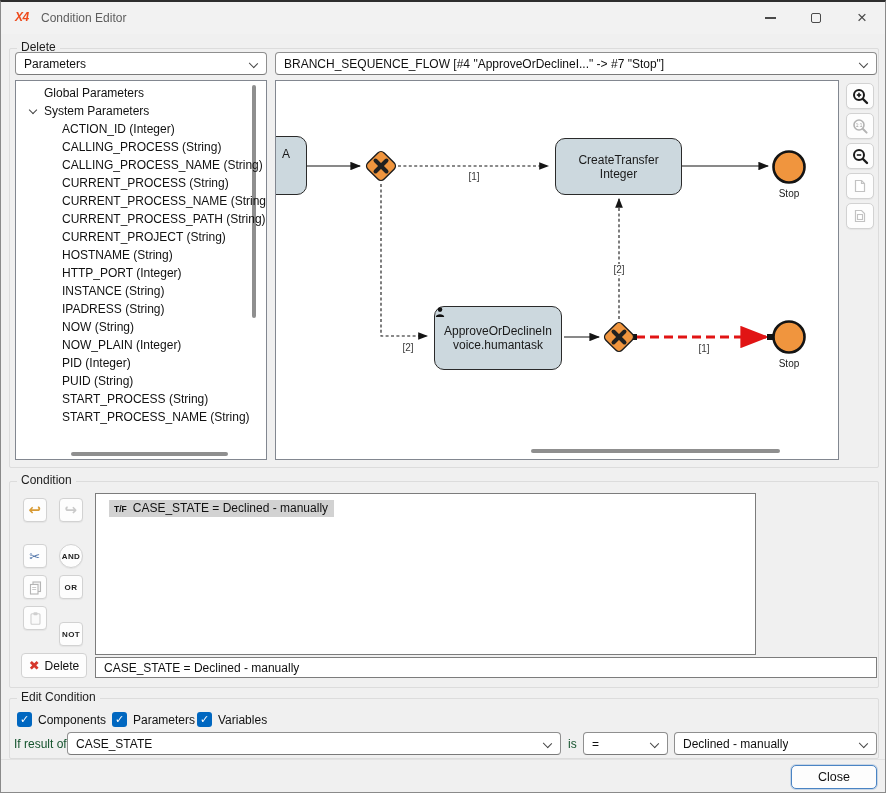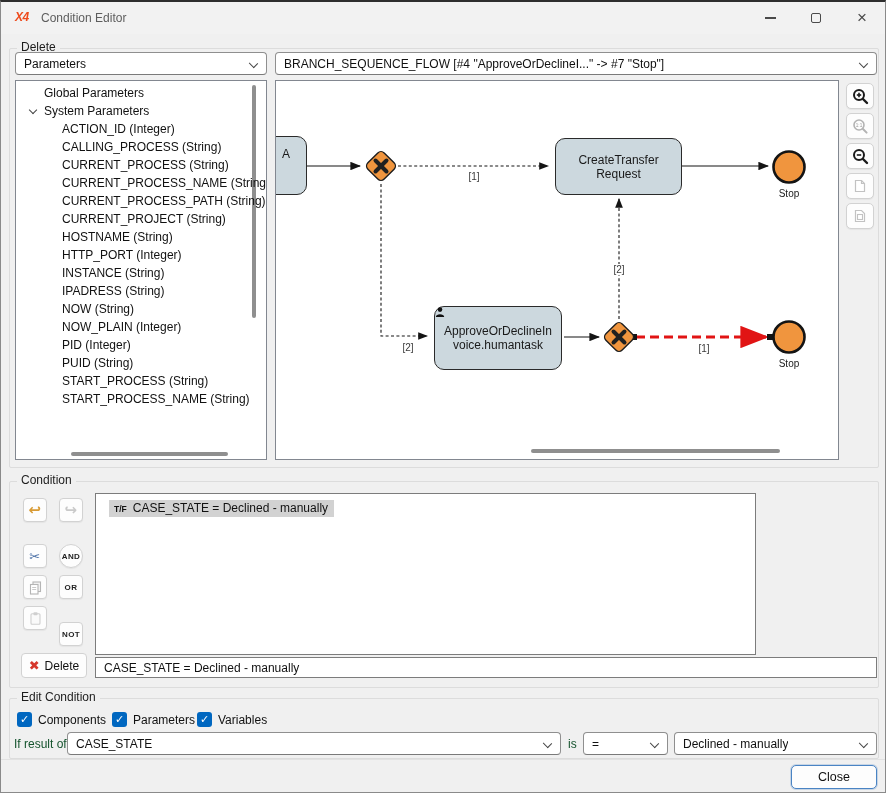--- a/index.html
+++ b/index.html
@@ -112,20 +112,21 @@
     <span class="chev"></span>
   </div>
 
   <div class="panel tree" id="tree-list">
     <div class="vthumb"></div>
     <div class="hthumb" style="left:55px; top:371px; width:157px;"></div>
   <div class="tree-row lvl1"><span class="tree-label">Global Parameters</span></div>
       <div class="tree-row lvl1"><span class="expander"></span><span class="tree-label">System Parameters</span></div>
       <div class="tree-row lvl2"><span class="tree-label">ACTION_ID (Integer)</span></div>
       <div class="tree-row lvl2"><span class="tree-label">CALLING_PROCESS (String)</span></div>
+      <div class="tree-row lvl2"><span class="tree-label">CALLING_PROCESS_NAME (String)</span></div>
       <div class="tree-row lvl2"><span class="tree-label">CURRENT_PROCESS (String)</span></div>
       <div class="tree-row lvl2"><span class="tree-label">CURRENT_PROCESS_NAME (String)</span></div>
       <div class="tree-row lvl2"><span class="tree-label">CURRENT_PROCESS_PATH (String)</span></div>
       <div class="tree-row lvl2"><span class="tree-label">CURRENT_PROJECT (String)</span></div>
       <div class="tree-row lvl2"><span class="tree-label">HOSTNAME (String)</span></div>
       <div class="tree-row lvl2"><span class="tree-label">HTTP_PORT (Integer)</span></div>
       <div class="tree-row lvl2"><span class="tree-label">INSTANCE (String)</span></div>
       <div class="tree-row lvl2"><span class="tree-label">IPADRESS (String)</span></div>
       <div class="tree-row lvl2"><span class="tree-label">NOW (String)</span></div>
       <div class="tree-row lvl2"><span class="tree-label">NOW_PLAIN (Integer)</span></div>
@@ -170,21 +171,21 @@
       </g>
 
       <circle cx="513" cy="86" r="15.5" fill="#f0953e" stroke="#141414" stroke-width="2.6"></circle>
       <circle cx="513" cy="256" r="15.5" fill="#f0953e" stroke="#141414" stroke-width="2.6"></circle>
     </svg>
 
     <div class="dnode" style="left:-47px; top:55px; width:78px; height:59px;">
       <span style="position:absolute; left:52px; top:10px;">A</span>
     </div>
     <div class="dnode" style="left:279px; top:57px; width:127px; height:57px;">
-      <span style="width:104px;">CreateTransfer Request</span>
+      <span style="width:104px;">CreateTransfer Integer</span>
     </div>
     <div class="dnode" style="left:158px; top:225px; width:128px; height:64px;">
       <span class="human-label"><svg width="10" height="10" viewBox="0 0 10 10" style="margin-right:2px">
             <circle cx="5" cy="2.6" r="2.3" fill="#111"></circle>
             <path d="M0.8,10 C0.8,6.2 9.2,6.2 9.2,10 Z" fill="#111"></path>
           </svg><span>ApproveOrDeclineInvoice.humantask</span></span>
     </div>
 
     <div class="dlabel" style="left:493px; top:107px; width:40px;">Stop</div>
     <div class="dlabel" style="left:493px; top:277px; width:40px;">Stop</div>

